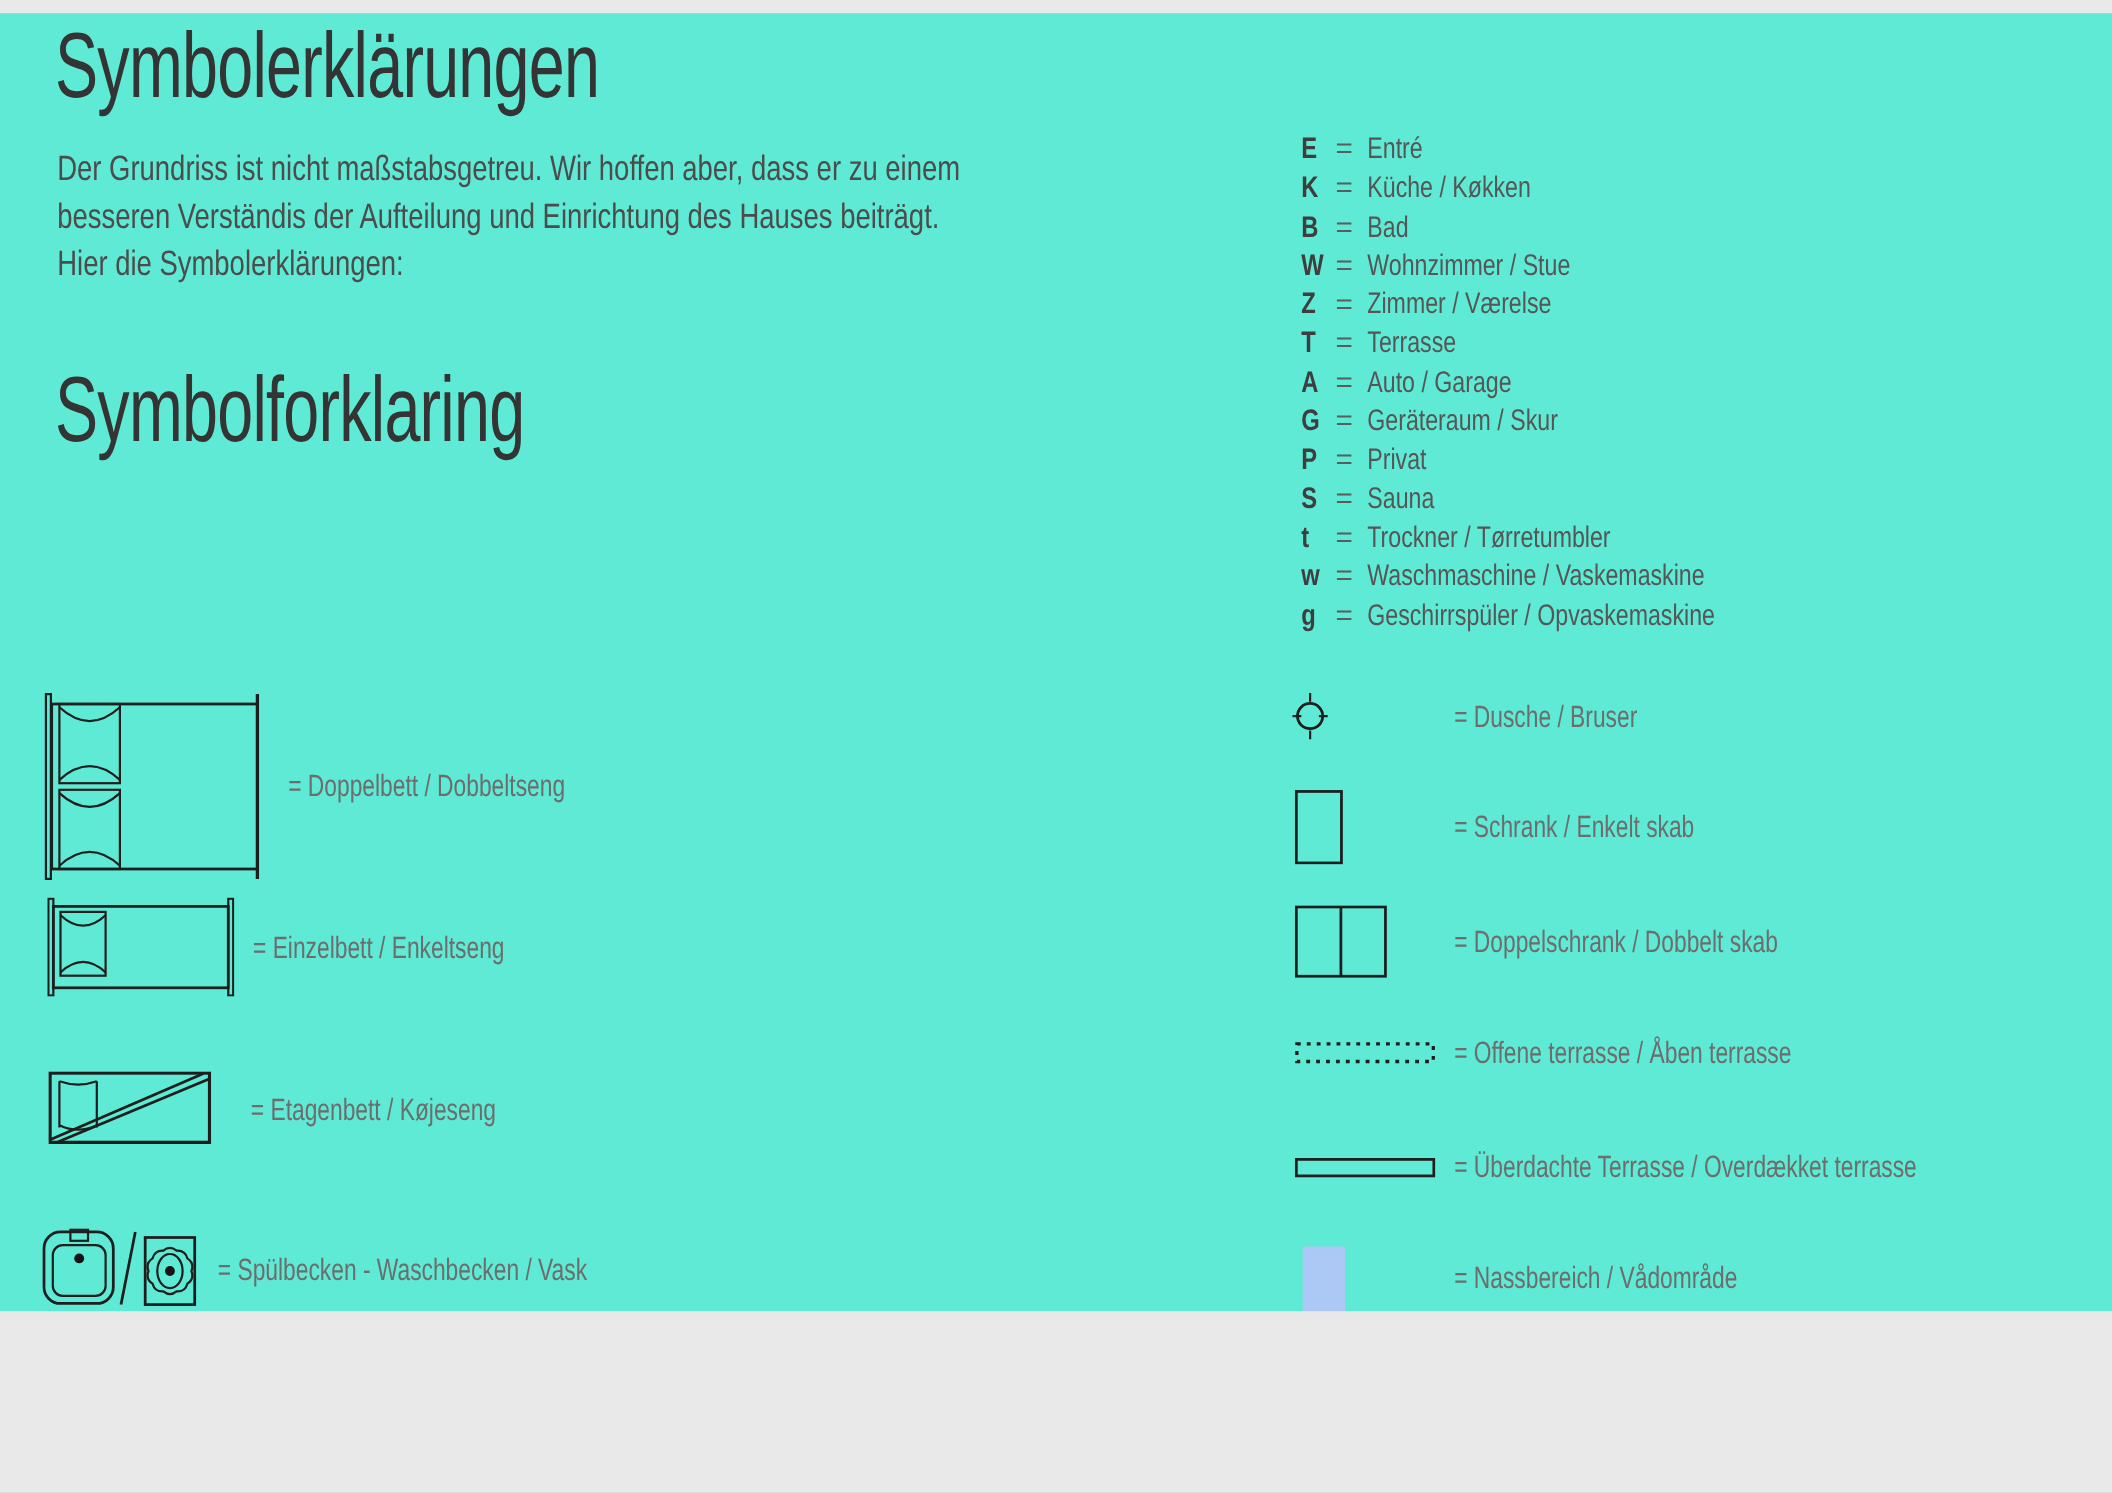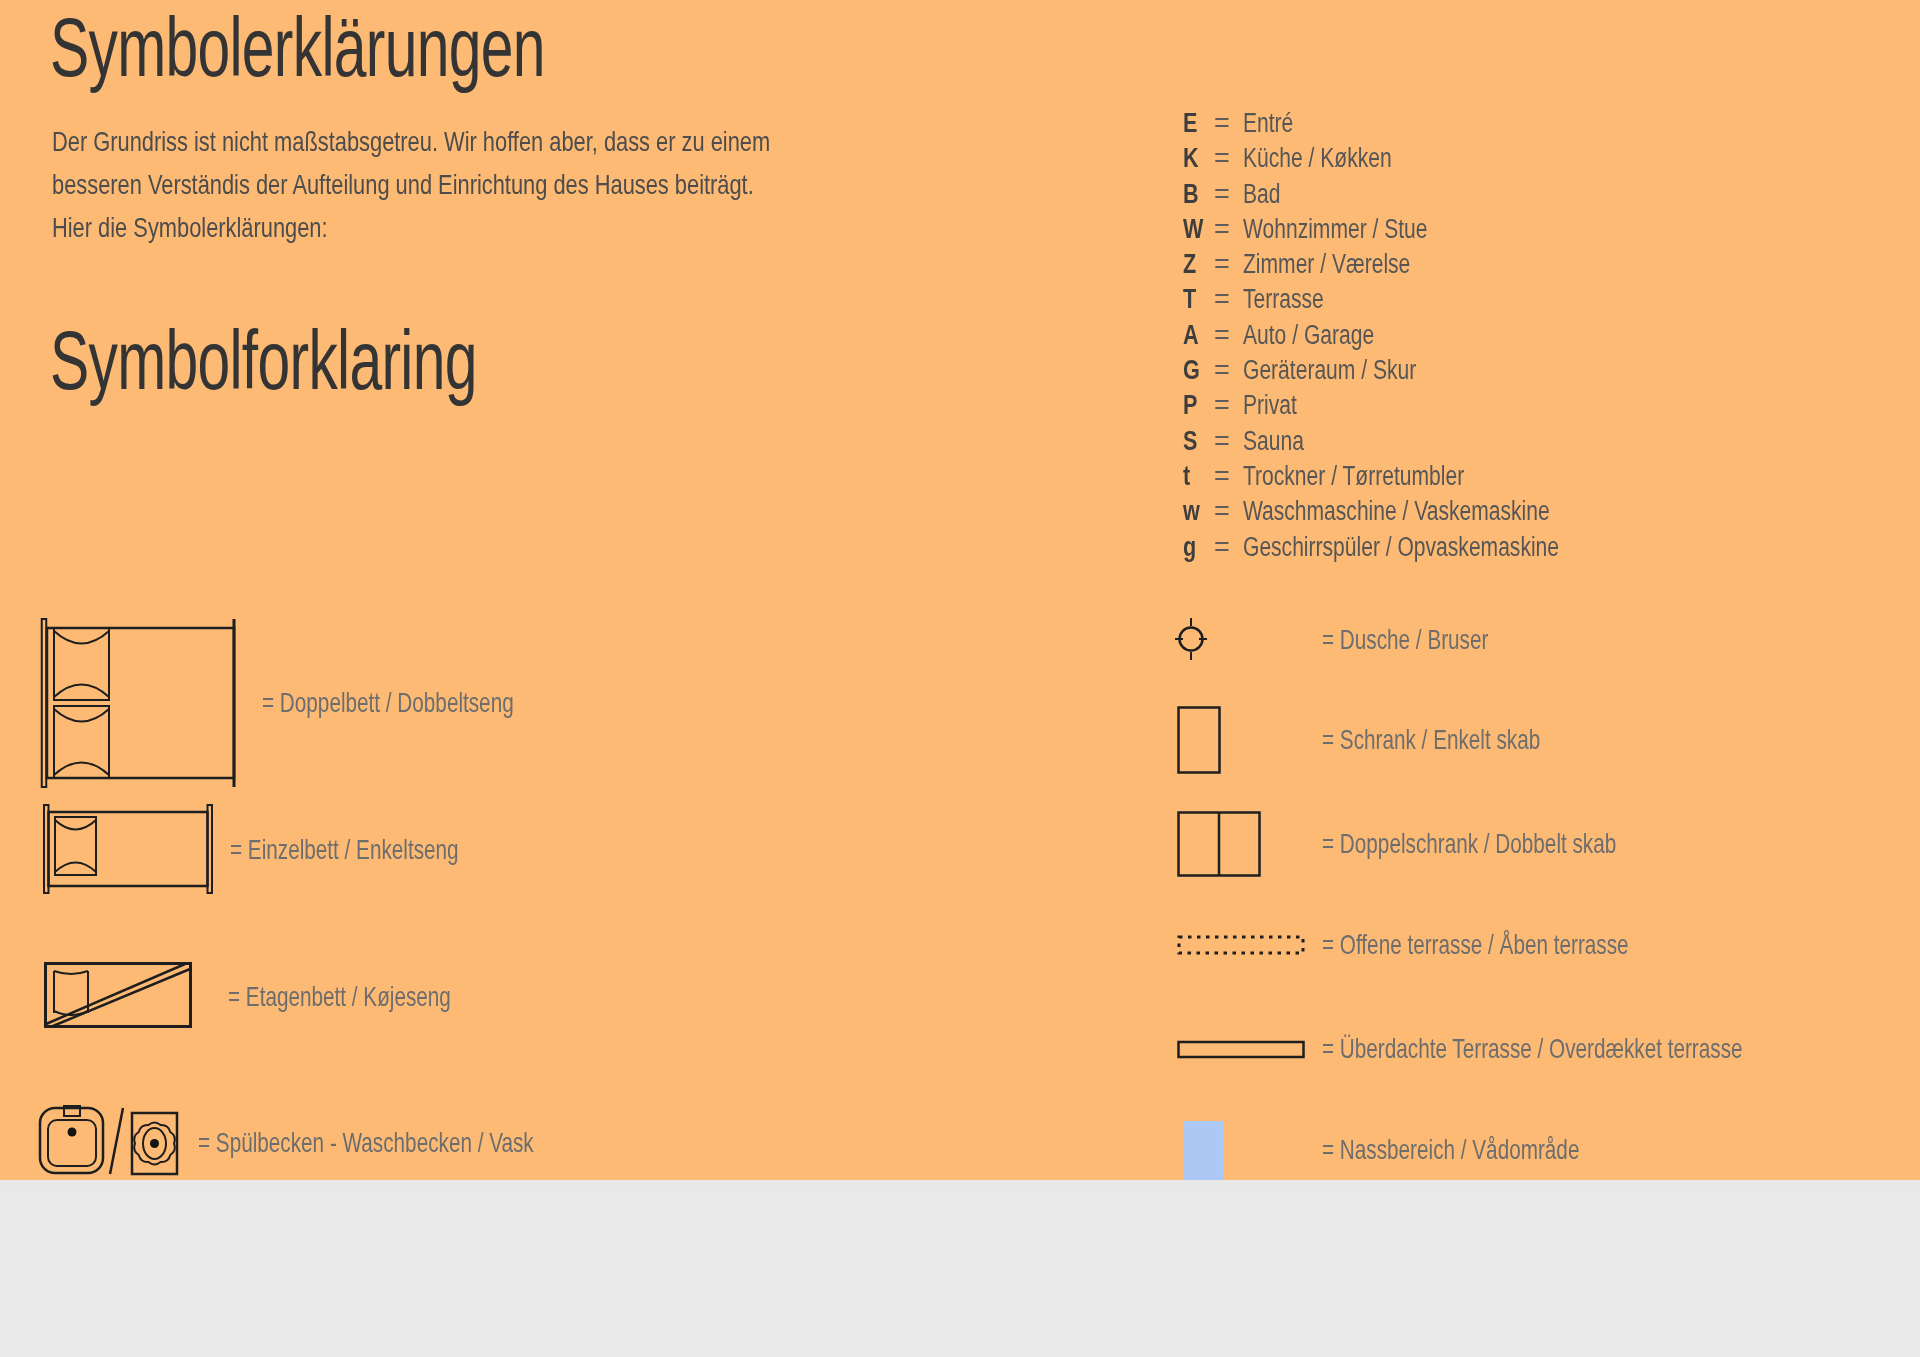--- a/index.html
+++ b/index.html
@@ -1,24 +1,24 @@
 <!DOCTYPE html>
 <html><head>
 <meta charset="utf-8">
 <style>
   html,body{margin:0;padding:0;background:#e9e9e9;}
   .canvas{
-    position:relative;width:1920px;height:1188px;background:#fdba74;
-    overflow:hidden;font-family:"Liberation Sans",sans-serif;color:#4a4a4a;
+    position:relative;width:1920px;height:1188px;background:#5eead4;
+    overflow:hidden;font-family:"Liberation Sans",sans-serif;color:#4a4a4a;margin-top:12px;
   }
   .title{
     position:absolute;font-size:84px;line-height:1.05;font-weight:400;color:#343434;
     transform:scaleX(.70);transform-origin:0 0;white-space:nowrap;letter-spacing:-1px;
   }
-  .para{position:absolute;font-size:28px;line-height:43px;color:#4c4c4c;}
+  .para{position:absolute;font-size:32px;line-height:43px;color:#4c4c4c;}
   .para .pline{transform:scaleX(.78);transform-origin:0 50%;white-space:nowrap;}
   .legend{position:absolute;left:1183px;top:106px;}
   .lrow{display:flex;align-items:baseline;height:35.3px;line-height:35.3px;font-size:27px;}
   .lletter{width:31px;font-weight:700;color:#3e3e3e;transform:scaleX(.8);transform-origin:0 50%;}
   .leq{width:29px;color:#5c5c5c;}
   .ldesc{color:#565656;transform:scaleX(.78);transform-origin:0 50%;white-space:nowrap;}
   .lab{
     position:absolute;font-size:28px;line-height:34px;color:#6d6d6d;
     transform:scaleX(.74);transform-origin:0 50%;white-space:nowrap;
   }

